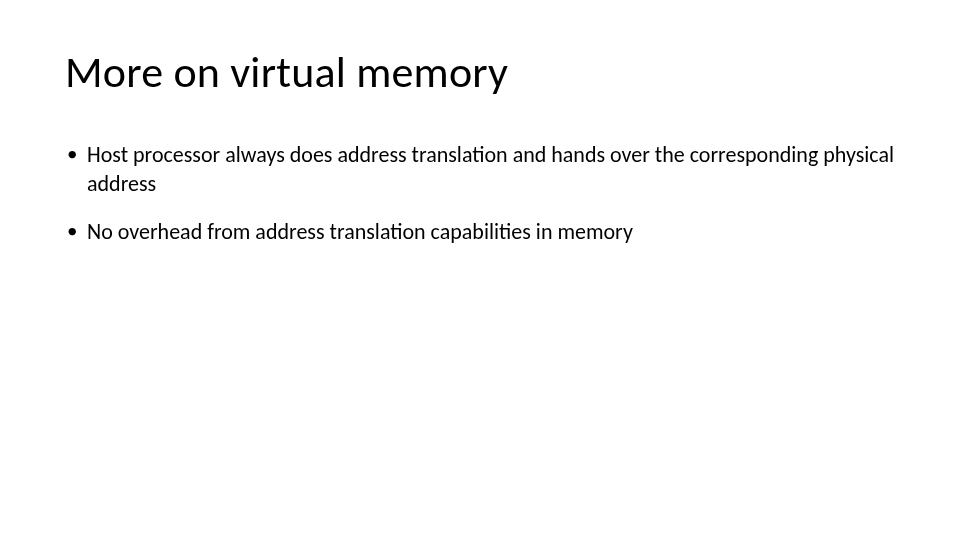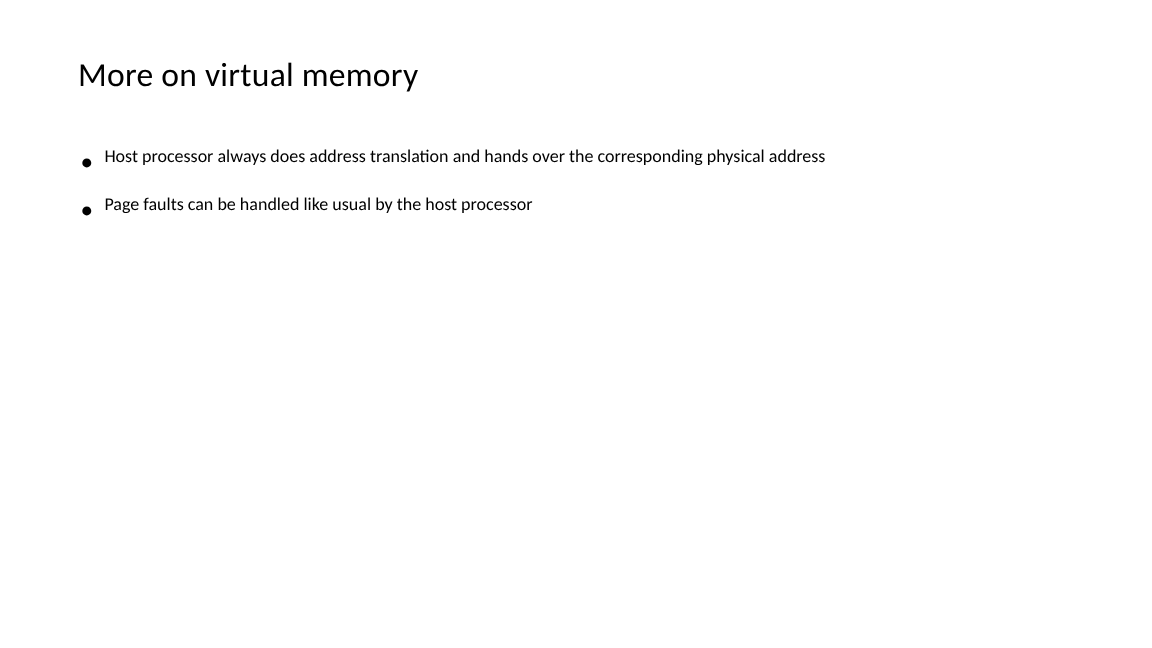--- a/index.html
+++ b/index.html
@@ -9,30 +9,30 @@
     }
     body {
       width: 960px;
       height: 540px;
       background: #ffffff;
       font-family: "Segoe UI", "Calibri", "Helvetica Neue", Arial, sans-serif;
       color: #000000;
       padding: 45px 65px;
     }
     .title {
-      font-size: 28px;
+      font-size: 44px;
       font-weight: 400;
       margin-bottom: 42px;
       letter-spacing: 0.2px;
     }
     .bullet-list {
       list-style: none;
     }
     .bullet-item {
-      font-size: 15px;
+      font-size: 22px;
       line-height: 1.3;
       margin-bottom: 20px;
       position: relative;
       padding-left: 22px;
       font-weight: 400;
     }
     .bullet-item::before {
       content: "•";
       position: absolute;
       left: 2px;
@@ -40,14 +40,14 @@
       font-size: 21px;
     }
   </style>
 </head>
 <body>
 
 <h1 class="title">More on virtual memory</h1>
 
 <ul class="bullet-list">
   <li class="bullet-item">Host processor always does address translation and hands over the corresponding physical address</li>
-  <li class="bullet-item">Page faults can be handled like usual by the host processor</li>
+  <li class="bullet-item">No overhead from address translation capabilities in memory</li>
 </ul>
 
 </body></html>

